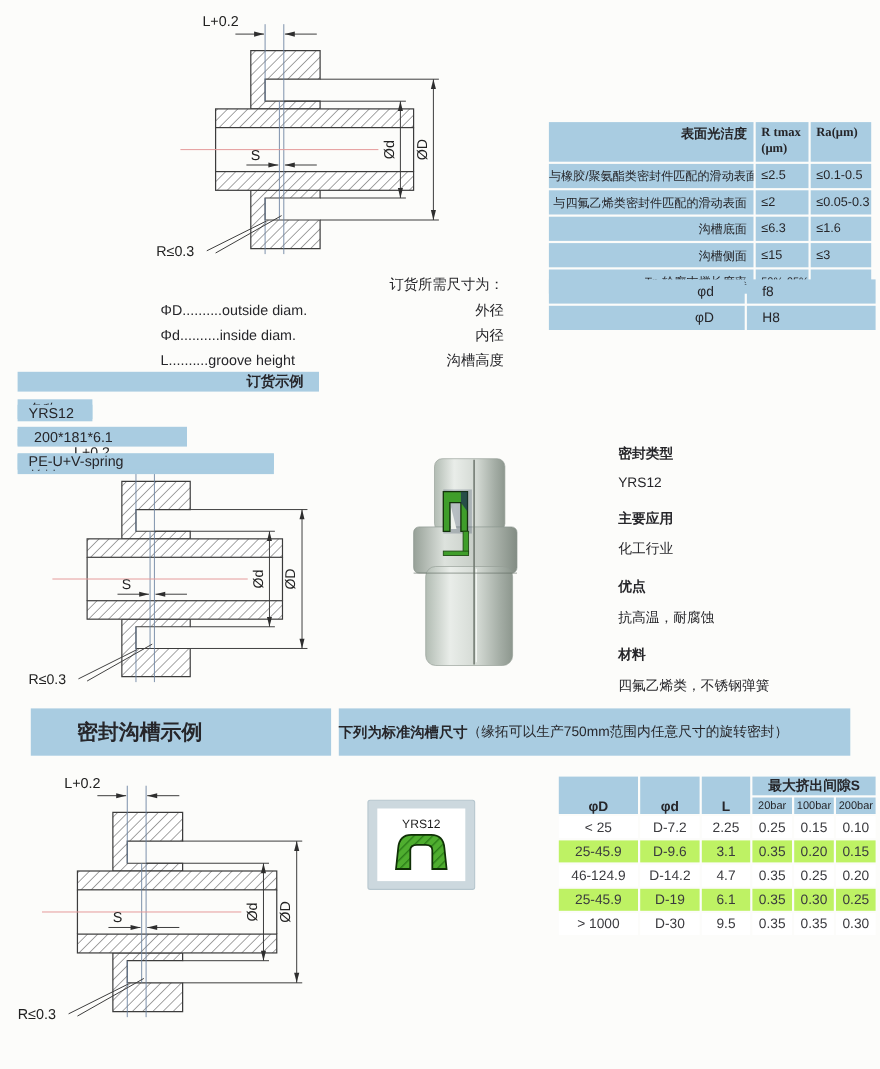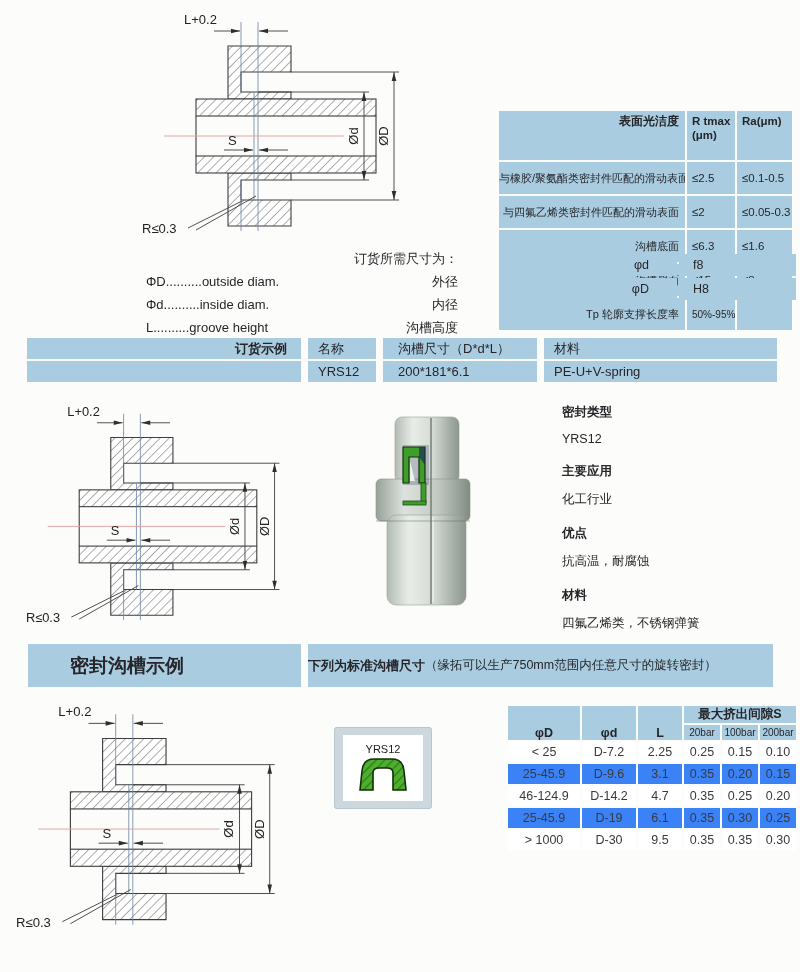--- a/index.html
+++ b/index.html
@@ -9,43 +9,43 @@
   .abs { position:absolute; }
 
   
   table.bluetab { border-collapse:separate; border-spacing:2px; table-layout:fixed; }
   table.bluetab td, table.bluetab th { background:#a9cce1; font-weight:normal; overflow:hidden; white-space:nowrap; }
 
   
   #surface-table { width:297px; font-size:11px; }
   #surface-table .lab { text-align:right; padding-right:6px; }
   #surface-table .val { text-align:left; padding-left:5px; font-size:11.5px; }
-  #surface-table tr { height:32px; }
-  #surface-table tr.hdr { height:49px; }
+  #surface-table tr { height:22px; }
+  #surface-table tr.hdr { height:36px;font-family:Liberation Serif, serif; }
   #surface-table tr.hdr th { vertical-align:top; padding-top:3px; font-weight:bold; font-size:11.5px; line-height:14px; }
   #surface-table tr.hdr .lab { font-size:12px; }
   #surface-table .small { font-size:10px; }
 
   
   #tol-table { width:299px; font-size:12.5px; }
   #tol-table tr { height:22px; }
   #tol-table .ttl { text-align:center; font-weight:bold; }
   #tol-table .lab { text-align:right; padding-right:28px; }
   #tol-table .val { text-align:left; padding-left:14px; }
 
   
   #dims-table { width:292px; font-size:12.5px; }
   #dims-table th { font-weight:bold; text-align:center; font-size:12.5px; }
   #dims-table .bars th { font-size:10px; font-weight:normal; height:15px; }
   #dims-table tr.h1 th { height:17px; vertical-align:bottom; }
   #dims-table td { text-align:center; height:20px; background:#ffffff; color:#3a3a3e;margin-top:30px; }
-  #dims-table tr.alt td { background:#3b82f6;text-align:center; }
-
-  
-  .order-row { position:absolute; left:27px; display:flex; gap:7px; height:21px; font-size:13px; }
+  #dims-table tr.alt td { background:#bef264;text-align:center; }
+
+  
+  .order-row { position:absolute; left:16px; display:flex; gap:7px; height:21px; font-size:13px;flex-direction:column; }
   .order-cell { background:#a9cce1; height:21px; display:flex; align-items:center; }
   .oc1 { width:274px; justify-content:flex-end; padding-right:14px; font-weight:bold; }
   .oc2 { width:68px;  padding-left:10px; }
   .oc3 { width:154px; padding-left:15px; }
   .oc4 { width:233px; padding-left:10px; }
   .order-row.vals .oc1 { font-weight:normal; }
 
   
   #size-note { left:146px; top:247px; width:312px; font-size:13px; }
   #size-note .row { display:flex; justify-content:space-between; height:23px; align-items:center; }

